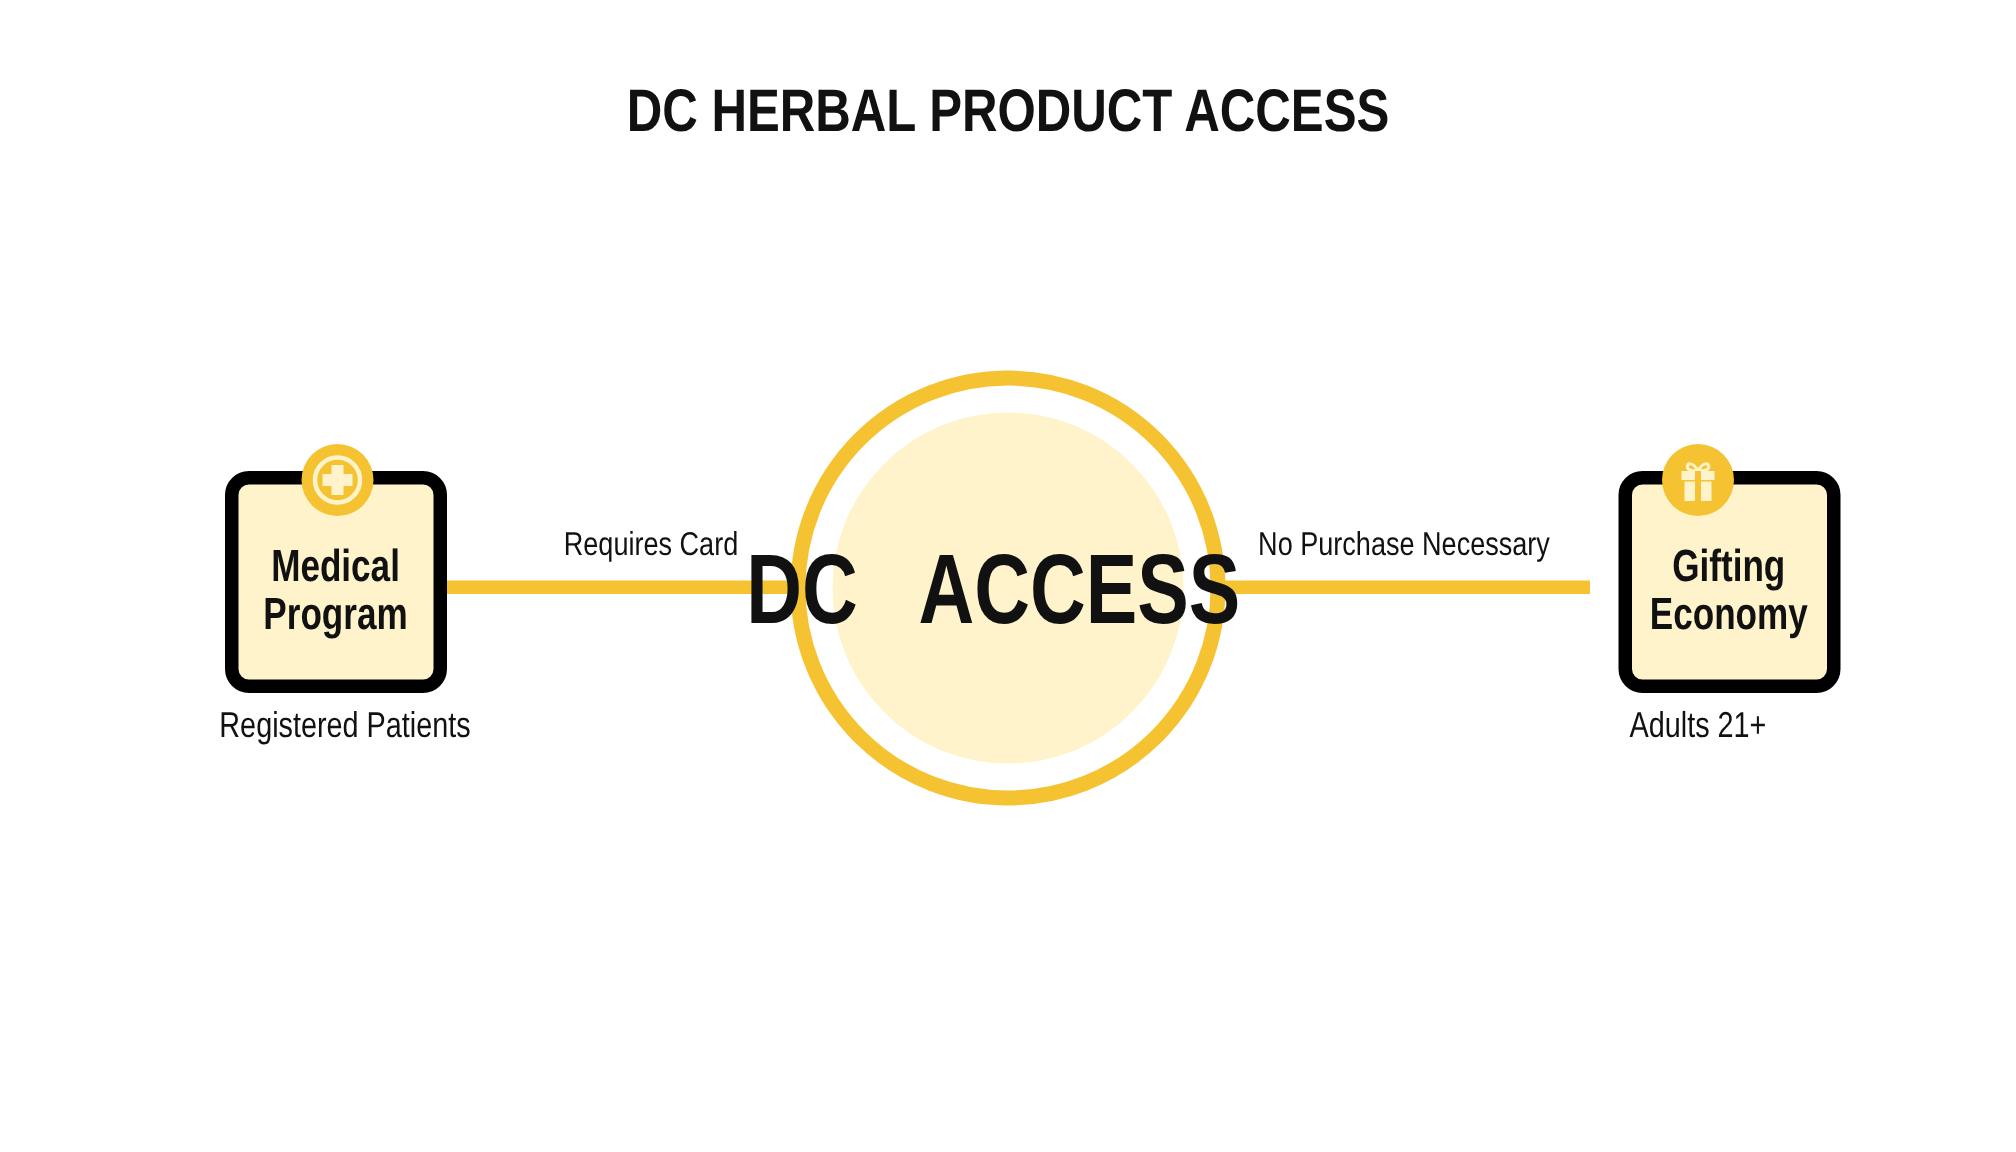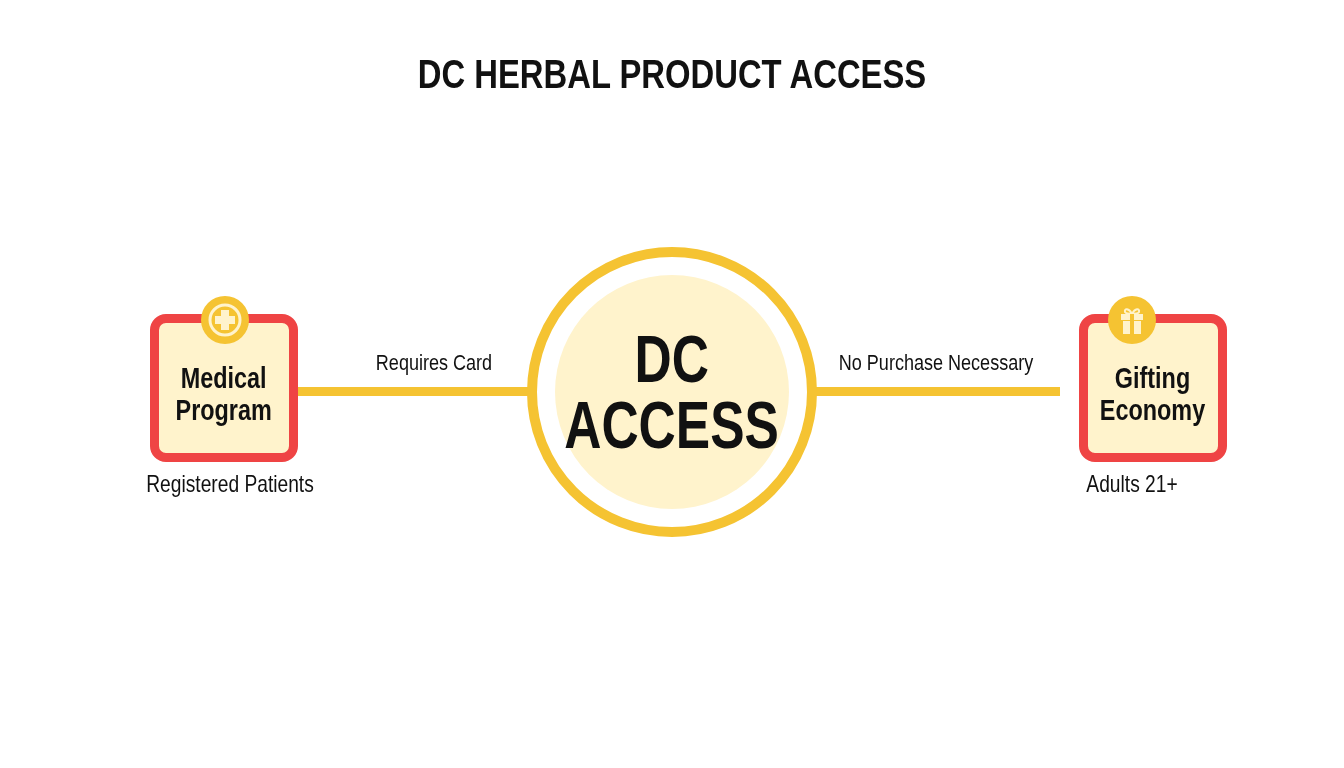--- a/index.html
+++ b/index.html
@@ -16,21 +16,21 @@
   }
   .line {
     position: absolute; top: 387px; height: 9px; background: #F5C332;
   }
   .edge-label {
     position: absolute; top: 350px; font-size: 22px;
     transform: scaleX(0.82); white-space: nowrap; text-align: center;
   }
   .node-box {
     position: absolute; top: 314px; width: 130px; height: 130px;
-    border: 9px solid #ef4444; border-radius: 16px; background: #FFF3CC;
+    border: 9px solid #000000; border-radius: 16px; background: #FFF3CC;
     display: flex; align-items: center; justify-content: center;
   }
   .node-label {
     font-size: 30px; font-weight: bold; line-height: 32px; text-align: center;
     transform: scaleX(0.78); white-space: nowrap; margin-top: 12px;
   }
   .badge {
     position: absolute; top: 296px; width: 48px; height: 48px; border-radius: 50%;
     background: #F5C332; display: flex; align-items: center; justify-content: center;
   }
@@ -38,21 +38,21 @@
     position: absolute; top: 470px; font-size: 24px; white-space: nowrap;
     transform: scaleX(0.8); text-align: center;
   }
   .hub-ring {
     position: absolute; left: 527px; top: 247px; width: 270px; height: 270px;
     border: 10px solid #F5C332; border-radius: 50%; background: #ffffff;
   }
   .hub-core {
     position: absolute; left: 555px; top: 275px; width: 234px; height: 234px;
     border-radius: 50%; background: #FFF3CC;
-    display: flex; flex-direction: column; align-items: center; justify-content: center;
+    display: flex; flex-direction: row; align-items: center; justify-content: center;
   }
   .hub-text {
     font-size: 66px; font-weight: bold; line-height: 66px; transform: scaleX(0.78);
     white-space: nowrap; text-align: center;
   }
 </style>
 </head>
 <body>
 
 <div class="title">DC HERBAL PRODUCT ACCESS</div>

